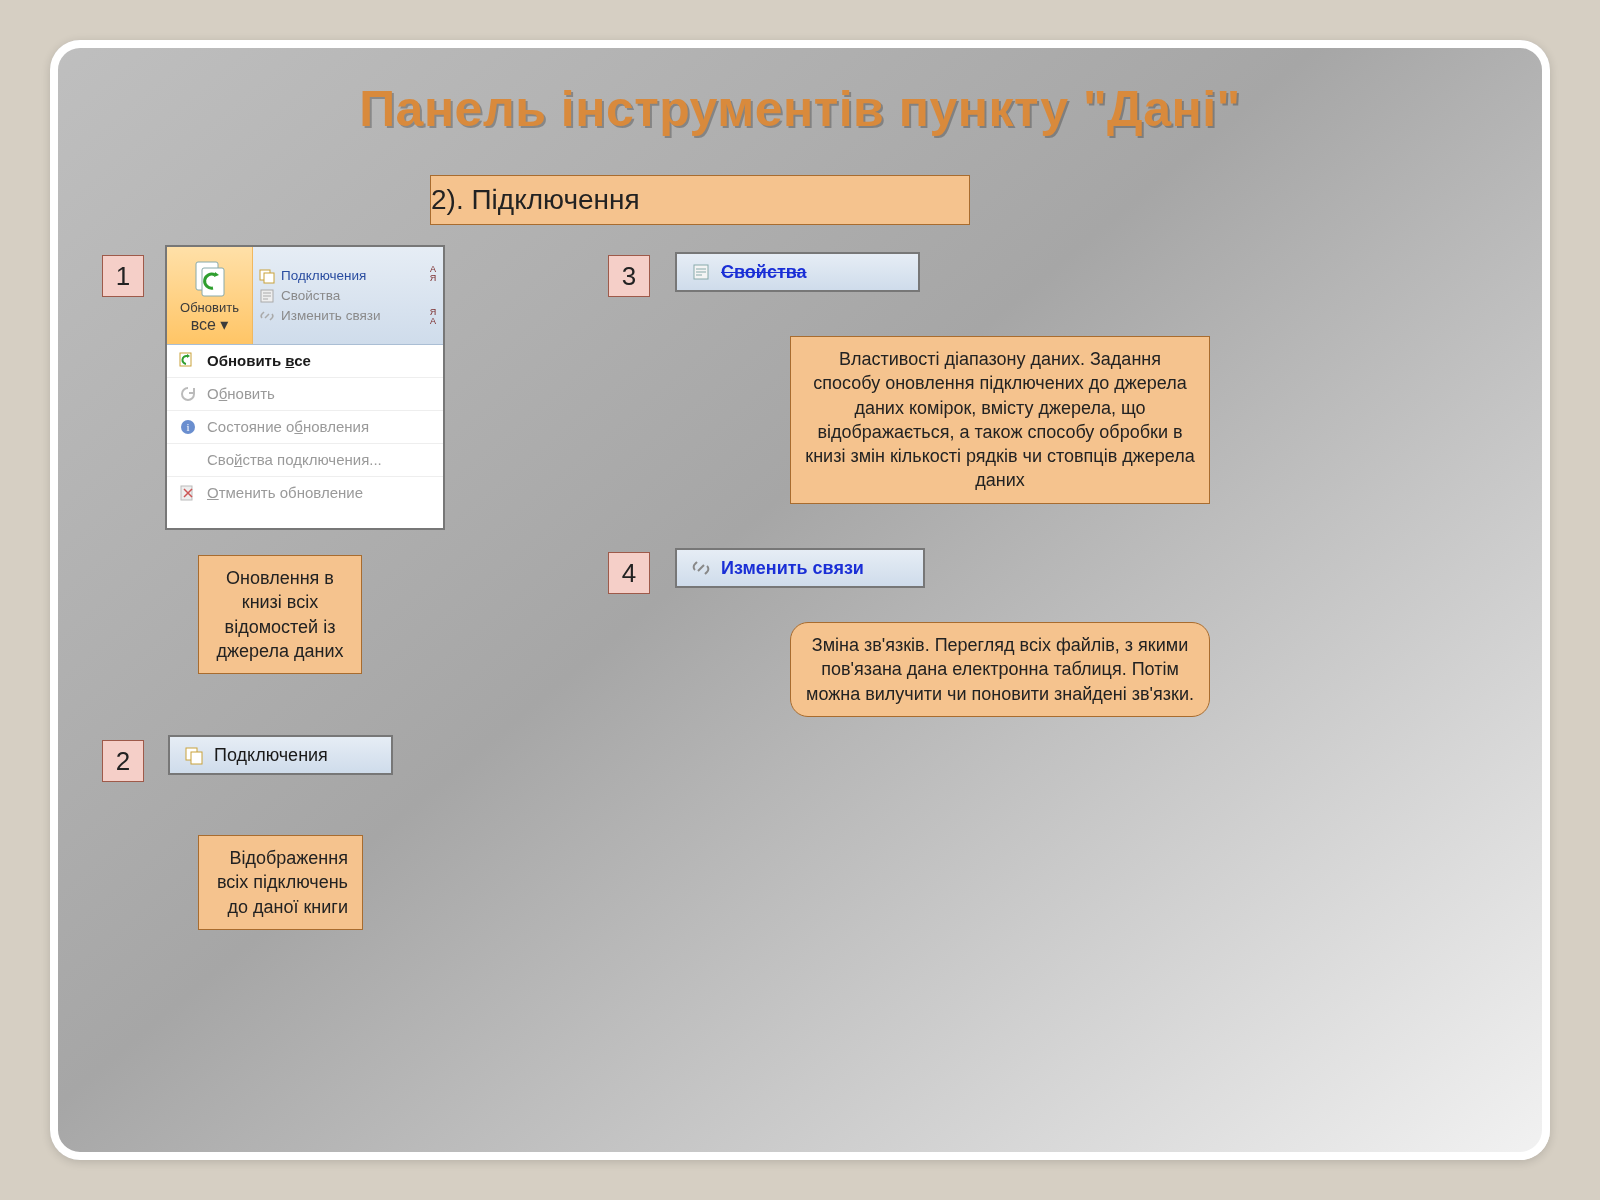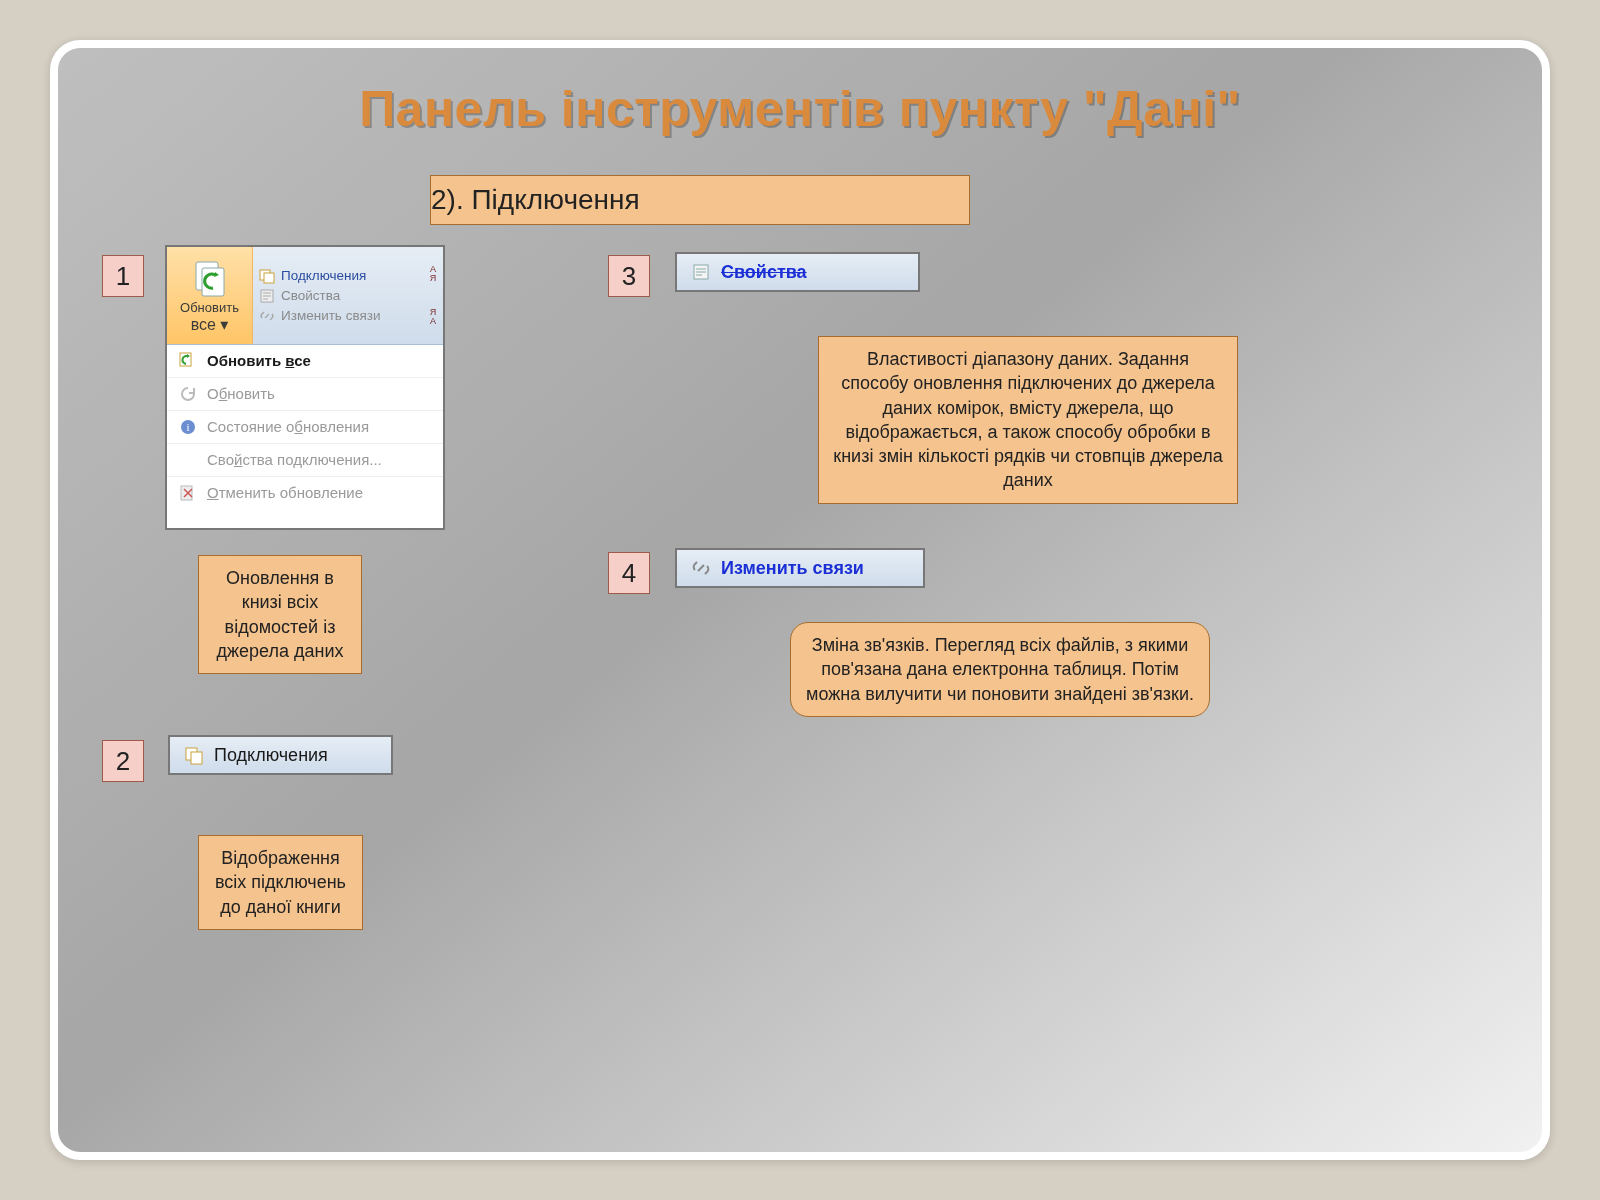--- a/index.html
+++ b/index.html
@@ -95,22 +95,22 @@
   .ui-btn.black { color: #1a1a1a; }
   .strike-text { text-decoration: line-through; }
 
   
   .badge-1 { top: 215px; left: 52px; }
   .badge-2 { top: 700px; left: 52px; }
   .badge-3 { top: 215px; left: 558px; }
   .badge-4 { top: 512px; left: 558px; }
 
   .desc-1 { top: 515px; left: 148px; width: 164px; }
-  .desc-2 { top: 795px; left: 148px; width: 165px; }
-  .desc-3 { top: 296px; left: 768px; width: 420px; }
+  .desc-2 { top: 795px; left: 148px; width: 165px; text-align: right; }
+  .desc-3 { top: 296px; left: 740px; width: 420px; }
   .desc-4 { top: 582px; left: 740px; width: 420px; border-radius: 18px; }
 
   .btn-svoystva { top: 212px; left: 625px; width: 245px; }
   .btn-izmenit  { top: 508px; left: 625px; width: 250px; }
   .btn-podkl    { top: 695px; left: 118px; width: 225px; }
 </style>
 </head>
 <body>
 
 <div class="slide">

